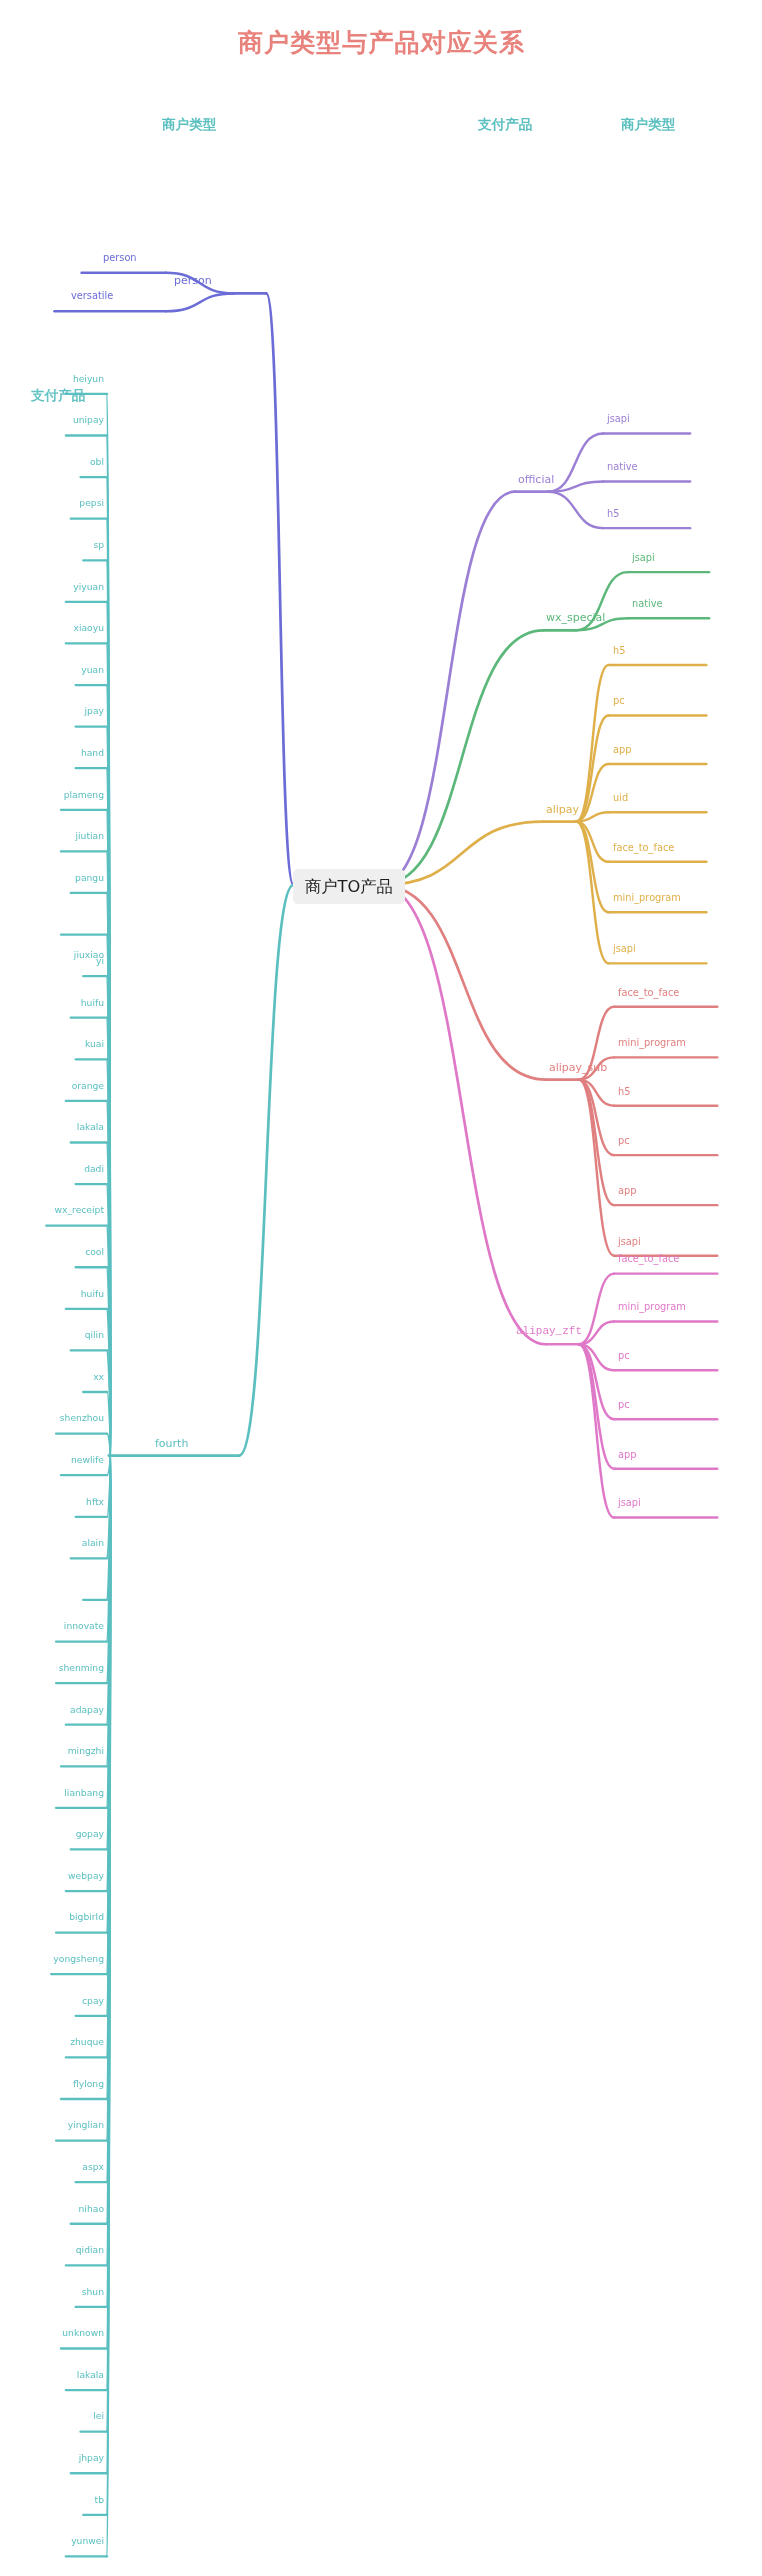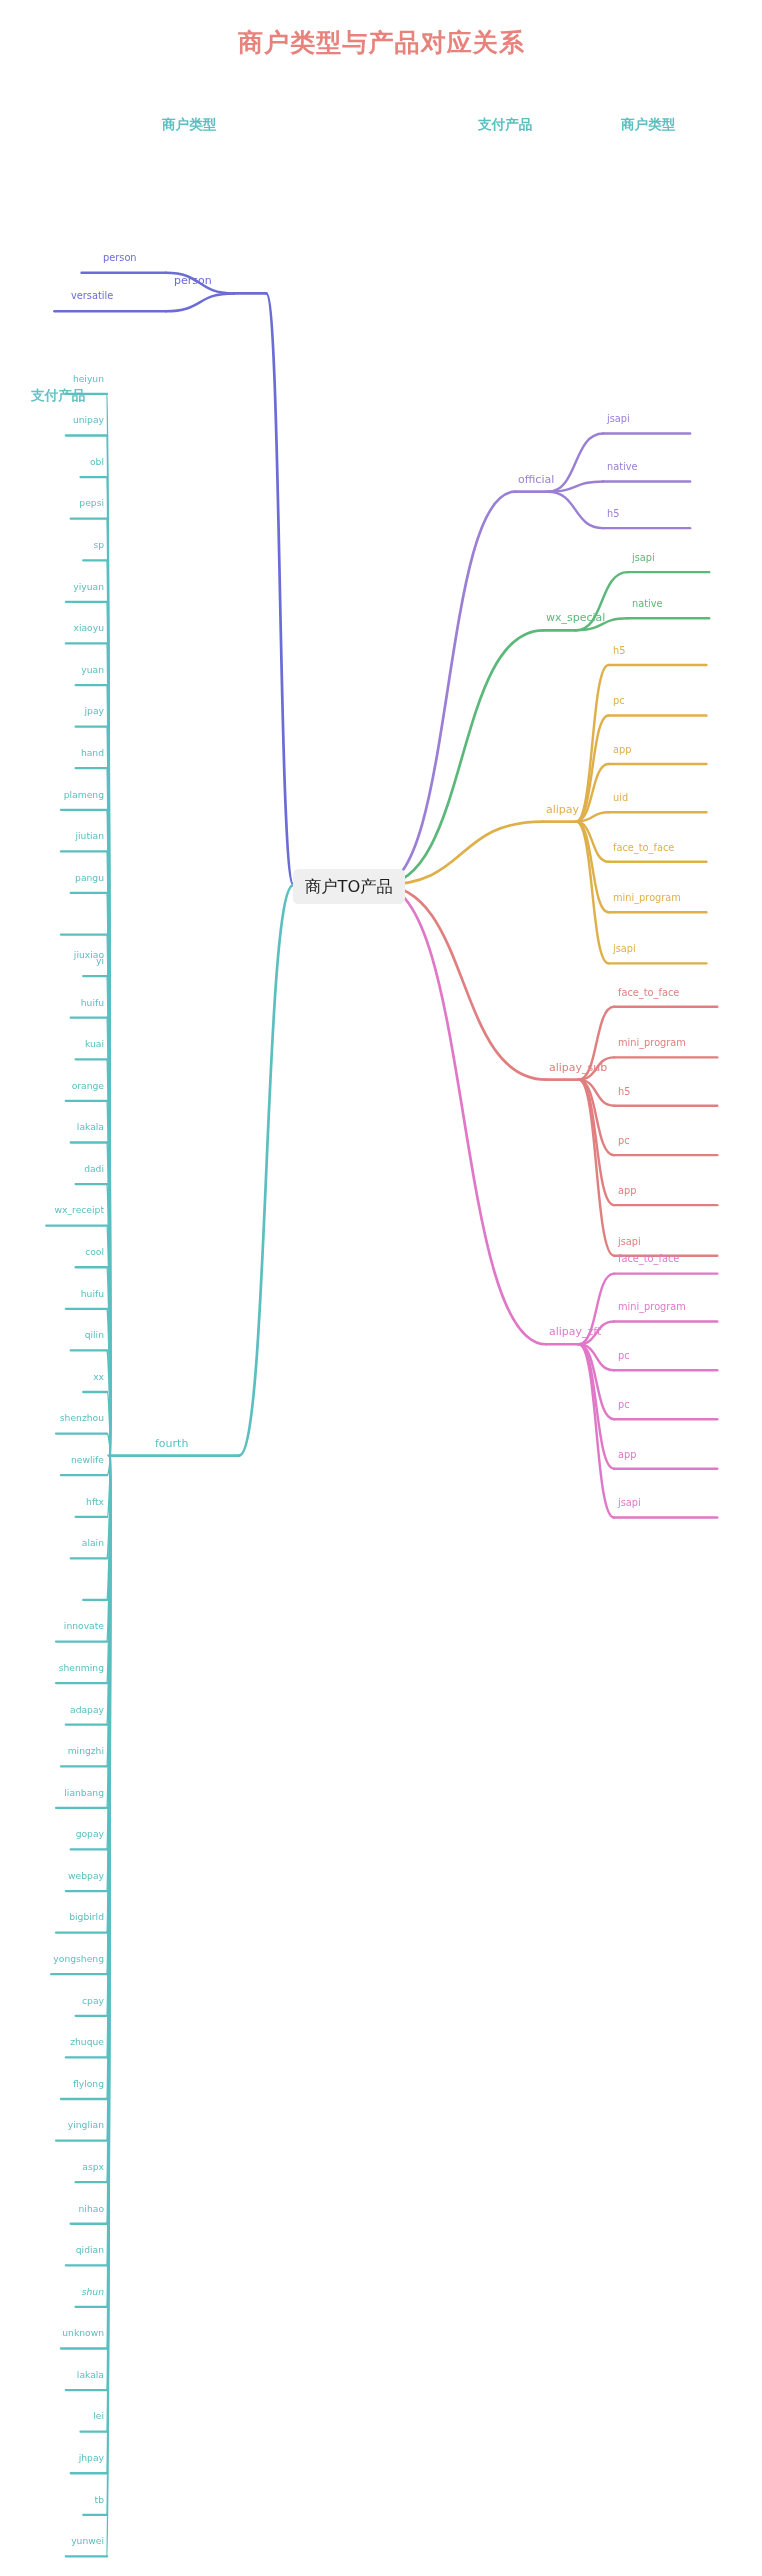--- a/index.html
+++ b/index.html
@@ -249,21 +249,21 @@
       <div class="node-text b2" style="top: 842px; left: 613px; color: rgb(223, 176, 74);">face_to_face</div>
       <div class="node-text b2" style="top: 892px; left: 613px; color: rgb(223, 176, 74);">mini_program</div>
       <div class="node-text b2" style="top: 943px; left: 613px; color: rgb(223, 176, 74);">jsapi</div>
       <div class="node-text b1" style="top: 1061px; left: 549px; color: rgb(224, 127, 127);">alipay_sub</div>
       <div class="node-text b2" style="top: 987px; left: 618px; color: rgb(224, 127, 127);">face_to_face</div>
       <div class="node-text b2" style="top: 1037px; left: 618px; color: rgb(224, 127, 127);">mini_program</div>
       <div class="node-text b2" style="top: 1086px; left: 618px; color: rgb(224, 127, 127);">h5</div>
       <div class="node-text b2" style="top: 1135px; left: 618px; color: rgb(224, 127, 127);">pc</div>
       <div class="node-text b2" style="top: 1185px; left: 618px; color: rgb(224, 127, 127);">app</div>
       <div class="node-text b2" style="top: 1236px; left: 618px; color: rgb(224, 127, 127);">jsapi</div>
-      <div class="node-text b1" style="top: 1325px; left: 549px; color: rgb(224, 120, 200);">alipay_zft</div>
+      <div class="node-text b1" style="top: 1325px; left: 516px; color: rgb(224, 120, 200); font-family: Liberation Mono, monospace;">alipay_zft</div>
       <div class="node-text b2" style="top: 1253px; left: 618px; color: rgb(224, 120, 200);">face_to_face</div>
       <div class="node-text b2" style="top: 1301px; left: 618px; color: rgb(224, 120, 200);">mini_program</div>
       <div class="node-text b2" style="top: 1350px; left: 618px; color: rgb(224, 120, 200);">pc</div>
       <div class="node-text b2" style="top: 1399px; left: 618px; color: rgb(224, 120, 200);">pc</div>
       <div class="node-text b2" style="top: 1449px; left: 618px; color: rgb(224, 120, 200);">app</div>
       <div class="node-text b2" style="top: 1497px; left: 618px; color: rgb(224, 120, 200);">jsapi</div>
       <div class="node-text b1" style="top: 274px; left: 174px; color: rgb(107, 108, 214);">person</div>
       <div class="node-text b2" style="top: 252px; left: 103px; color: rgb(107, 108, 214);">person</div>
       <div class="node-text b2" style="top: 290px; left: 71px; color: rgb(107, 108, 214);">versatile</div>
       <div class="node-text b1" style="top: 1437px; left: 155px; color: rgb(91, 191, 192);">fourth</div>
@@ -305,21 +305,21 @@
       <div class="node-text b2s" style="top: 1870px; right: 659px; text-align: right; color: rgb(91, 191, 192);">webpay</div>
       <div class="node-text b2s" style="top: 1911px; right: 659px; text-align: right; color: rgb(91, 191, 192);">bigbirld</div>
       <div class="node-text b2s" style="top: 1953px; right: 659px; text-align: right; color: rgb(91, 191, 192);">yongsheng</div>
       <div class="node-text b2s" style="top: 1995px; right: 659px; text-align: right; color: rgb(91, 191, 192);">cpay</div>
       <div class="node-text b2s" style="top: 2036px; right: 659px; text-align: right; color: rgb(91, 191, 192);">zhuque</div>
       <div class="node-text b2s" style="top: 2078px; right: 659px; text-align: center; color: rgb(91, 191, 192);">flylong</div>
       <div class="node-text b2s" style="top: 2119px; right: 659px; text-align: right; color: rgb(91, 191, 192);">yinglian</div>
       <div class="node-text b2s" style="top: 2161px; right: 659px; text-align: right; color: rgb(91, 191, 192);">aspx</div>
       <div class="node-text b2s" style="top: 2203px; right: 659px; text-align: right; color: rgb(91, 191, 192);">nihao</div>
       <div class="node-text b2s" style="top: 2244px; right: 659px; text-align: right; color: rgb(91, 191, 192);">qidian</div>
-      <div class="node-text b2s" style="top: 2286px; right: 659px; text-align: right; color: rgb(91, 191, 192); font-style: italic;">shun</div>
+      <div class="node-text b2s" style="top: 2286px; right: 659px; text-align: right; color: rgb(91, 191, 192);">shun</div>
       <div class="node-text b2s" style="top: 2327px; right: 659px; text-align: right; color: rgb(91, 191, 192);">unknown</div>
       <div class="node-text b2s" style="top: 2369px; right: 659px; text-align: right; color: rgb(91, 191, 192);">lakala</div>
       <div class="node-text b2s" style="top: 2410px; right: 659px; text-align: right; color: rgb(91, 191, 192);">lei</div>
       <div class="node-text b2s" style="top: 2452px; right: 659px; text-align: right; color: rgb(91, 191, 192);">jhpay</div>
       <div class="node-text b2s" style="top: 2494px; right: 659px; text-align: right; color: rgb(91, 191, 192);">tb</div>
       <div class="node-text b2s" style="top: 2535px; right: 659px; text-align: right; color: rgb(91, 191, 192);">yunwei</div>
     </div>
 </div>
 
 

